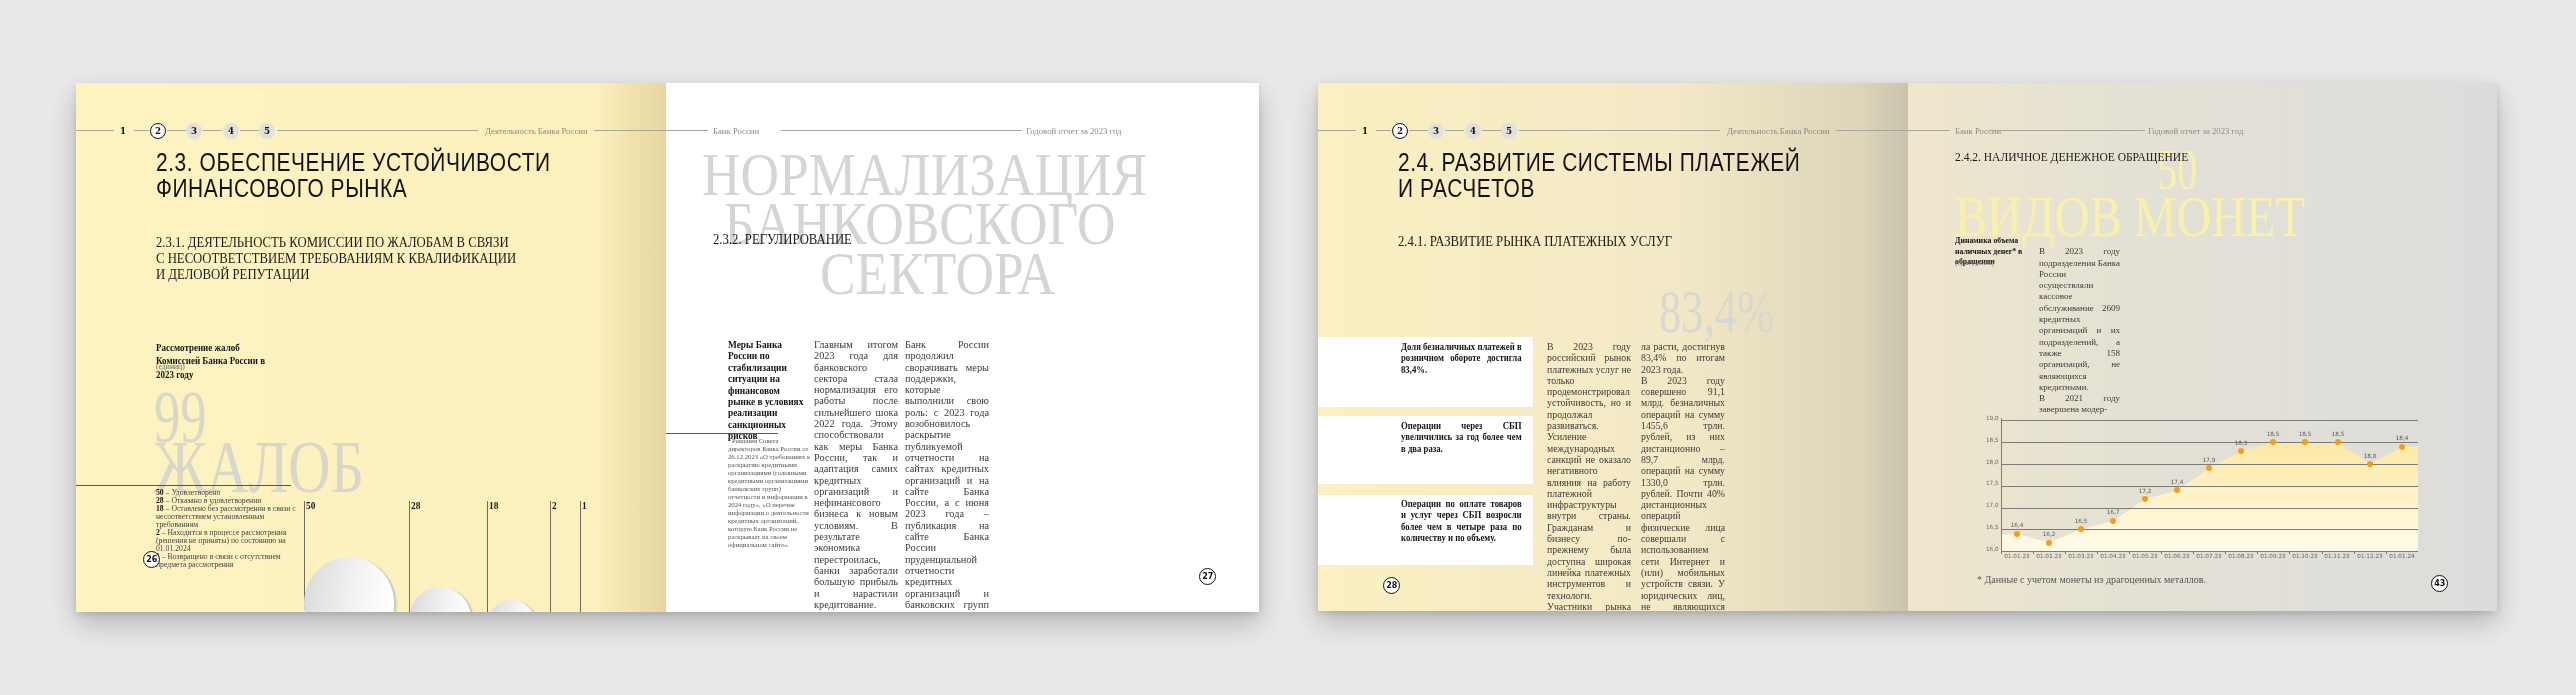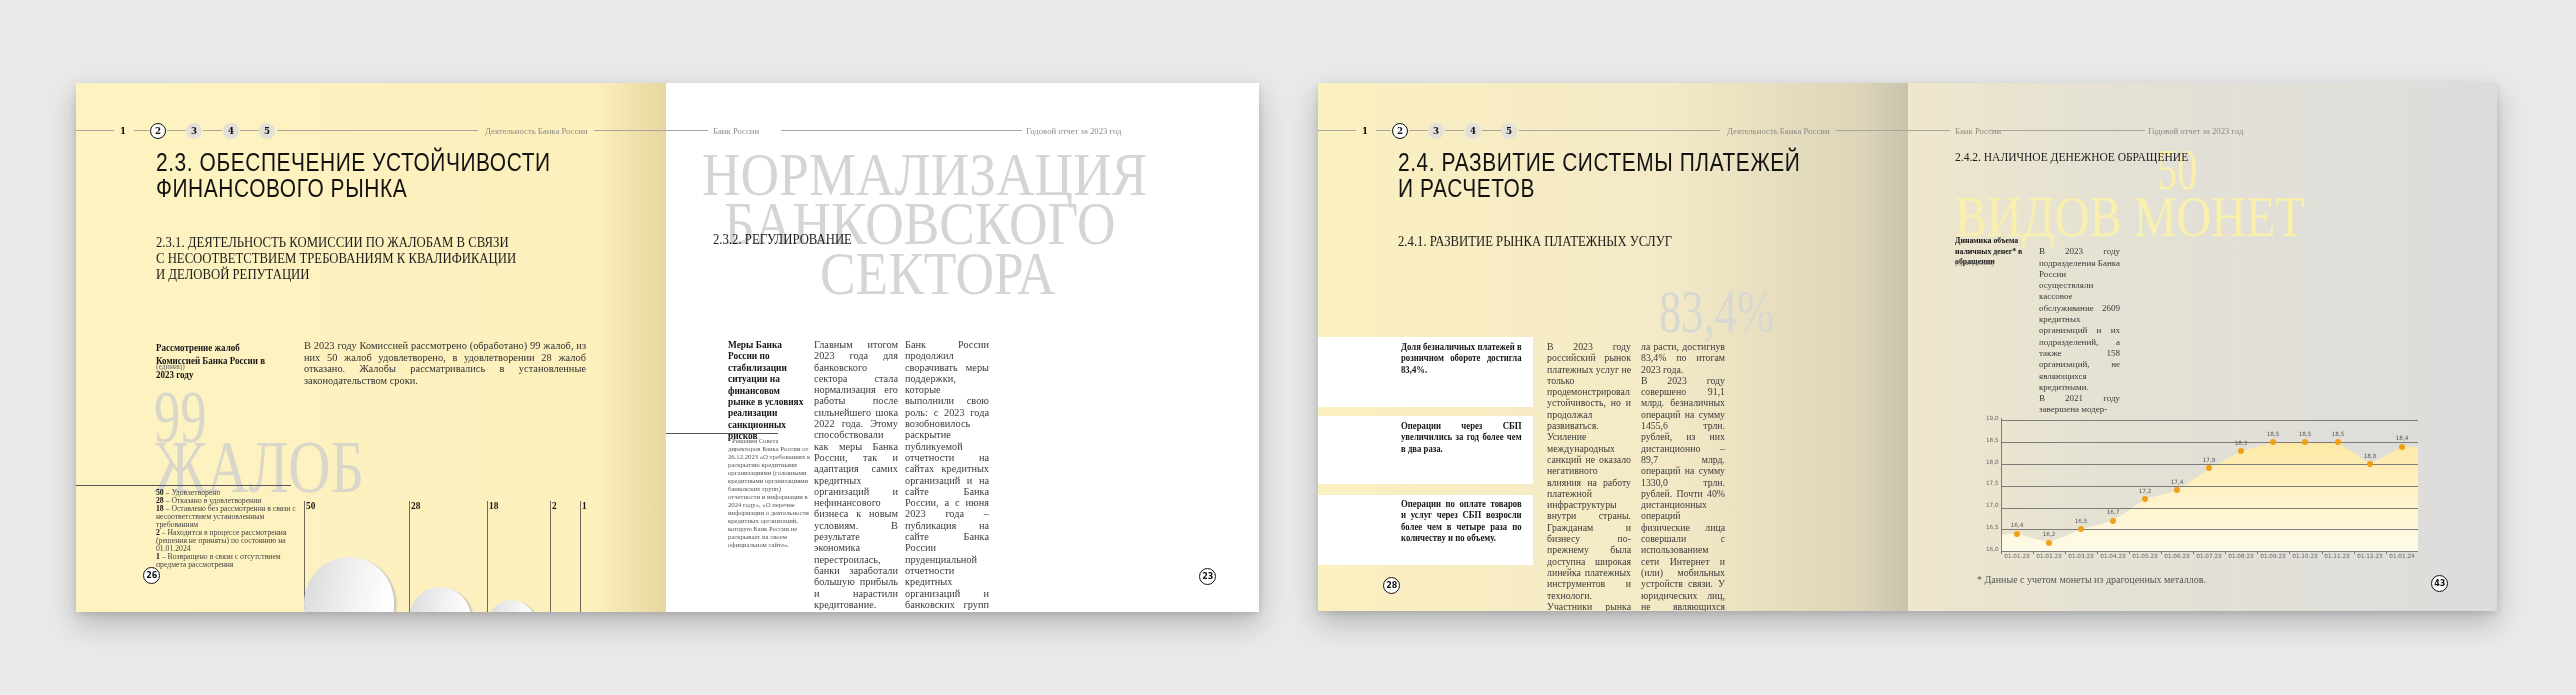--- a/index.html
+++ b/index.html
@@ -98,21 +98,20 @@
     <div class="h-sub" style="left:80px;top:151px">2.3.1. ДЕЯТЕЛЬНОСТЬ КОМИССИИ ПО ЖАЛОБАМ В СВЯЗИ</div>
     <div class="h-sub" style="left:80px;top:167px">С НЕСООТВЕТСТВИЕМ ТРЕБОВАНИЯМ К КВАЛИФИКАЦИИ</div>
     <div class="h-sub" style="left:80px;top:183px">И ДЕЛОВОЙ РЕПУТАЦИИ</div>
 
     <div class="ghost" style="left:78px;top:300px;font-size:75px;line-height:67px;color:#d9d6ca;transform:scaleX(0.7)">99</div>
     <div class="ghost" style="left:78px;top:350px;font-size:75px;line-height:67px;color:#d9d6ca;transform:scaleX(0.78)">ЖАЛОБ</div>
 
     <div class="bold-lead" style="left:80px;top:258px;width:134px">Рассмотрение жалоб Комиссией Банка России в 2023 году</div>
     <div class="small" style="left:80px;top:279px;color:#666">(единиц)</div>
 
-    <div class="body-col" style="left:228px;top:257px;width:282px;font-size:10.4px;line-height:11.7px;color:#333">В 2023 году Комиссией рассмотрено (обработано) 99 жалоб, из них 50 жалоб удовлетворено, в удовлетворении 28 жалоб отказано. Жалобы рассматривались в установленные законодательством сроки.</div>
 
     <div style="position:absolute;left:0;top:402px;width:215px;height:0.7px;background:#555"></div>
 
     <div class="small legend" style="left:80px;top:406px;width:141px;font-size:7.7px;line-height:8px">
       <p><b>50</b> – <span>Удовлетворено</span></p>
       <p><b>28</b> – <span>Отказано в удовлетворении</span></p>
       <p><b>18</b> – <span>Оставлено без рассмотрения в связи с несоответствием установленным требованиям</span></p>
       <p><b>2</b> – <span>Находится в процессе рассмотрения (решения не приняты) по состоянию на 01.01.2024</span></p>
       <p><b>1</b> – <span>Возвращено в связи с отсутствием предмета рассмотрения</span></p>
     </div>
@@ -128,21 +127,21 @@
     <div class="coin-line" style="left:411px;top:418px;height:128px"></div>
     <div class="coin-lbl" style="left:413px;top:418px">18</div>
     <div class="coin" style="left:411px;top:517px;width:49px;height:51px"></div>
 
     <div class="coin-line" style="left:474px;top:418px;height:140px"></div>
     <div class="coin-lbl" style="left:476px;top:418px">2</div>
 
     <div class="coin-line" style="left:504px;top:418px;height:144px"></div>
     <div class="coin-lbl" style="left:506px;top:418px">1</div>
 
-    <div class="pnum" style="left:67px;top:484px">26</div>
+    <div class="pnum" style="left:67px;top:468px">26</div>
   </div>
 
   <div class="page" id="p27">
     <div class="hdr">
       <div class="hline" style="left:0;width:42px"></div>
       <div class="htext" style="left:47px">Банк России</div>
       <div class="hline" style="left:115px;width:241px"></div>
       <div class="htext" style="left:360px">Годовой отчет за 2023 год</div>
     </div>
 
@@ -152,21 +151,21 @@
 
     <div class="h-sub" style="left:47px;top:148px">2.3.2. РЕГУЛИРОВАНИЕ</div>
 
     <div class="bold-lead" style="left:62px;top:256px;width:84px;font-size:10.4px;line-height:11.4px">Меры Банка России по стабилизации ситуации на финансовом рынке в условиях реализации санкционных рисков</div>
     <div style="position:absolute;left:0;top:350px;width:112px;height:0.7px;background:#555"></div>
     <div class="small" style="left:62px;top:354px;width:84px;font-size:6.7px;line-height:8px;color:#555">⁹ Решения Совета директоров Банка России от 26.12.2023 «О требованиях к раскрытию кредитными организациями (головными кредитными организациями банковских групп) отчетности и информации в 2024 году», «О перечне информации о деятельности кредитных организаций, которую Банк России не раскрывает на своем официальном сайте».</div>
 
     <div class="body-col" style="left:148px;top:256px;width:84px;font-size:10.3px;line-height:11.3px">Главным итогом 2023 года для банковского сектора стала нормализация его работы после сильнейшего шока 2022 года. Этому способствовали как меры Банка России, так и адаптация самих кредитных организаций и нефинансового бизнеса к новым условиям. В результате экономика перестроилась, банки заработали большую прибыль и нарастили кредитование. Быстрая адаптация обеспечила планомерный выход кредитных организаций из режима временных послаблений. При этом стратегические решения встроены в постоянное регулирование.</div>
     <div class="body-col" style="left:239px;top:256px;width:84px;font-size:10.3px;line-height:11.3px">Банк России продолжил сворачивать меры поддержки, которые выполнили свою роль: с 2023 года возобновилось раскрытие публикуемой отчетности на сайтах кредитных организаций и на сайте Банка России, а с июня 2023 года – публикация на сайте Банка России пруденциальной отчетности кредитных организаций и банковских групп в сокращенном формате, без чувствительной информации. Подход сохранен в 2024 году⁹, объемы раскрытия и дальше будут определяться с учетом санкционных рисков.</div>
 
-    <div class="pnum" style="left:533px;top:485px">23</div>
+    <div class="pnum" style="left:533px;top:485px">27</div>
   </div>
 </div>
 
 <div class="spread" id="spread2">
 
   <div class="page" id="p28">
     <div class="hdr">
       <div class="hline" style="left:0;width:38px"></div>
       <div class="hnum plain" style="left:39px">1</div>
       <div class="hline" style="left:58px;width:14.8px"></div>

